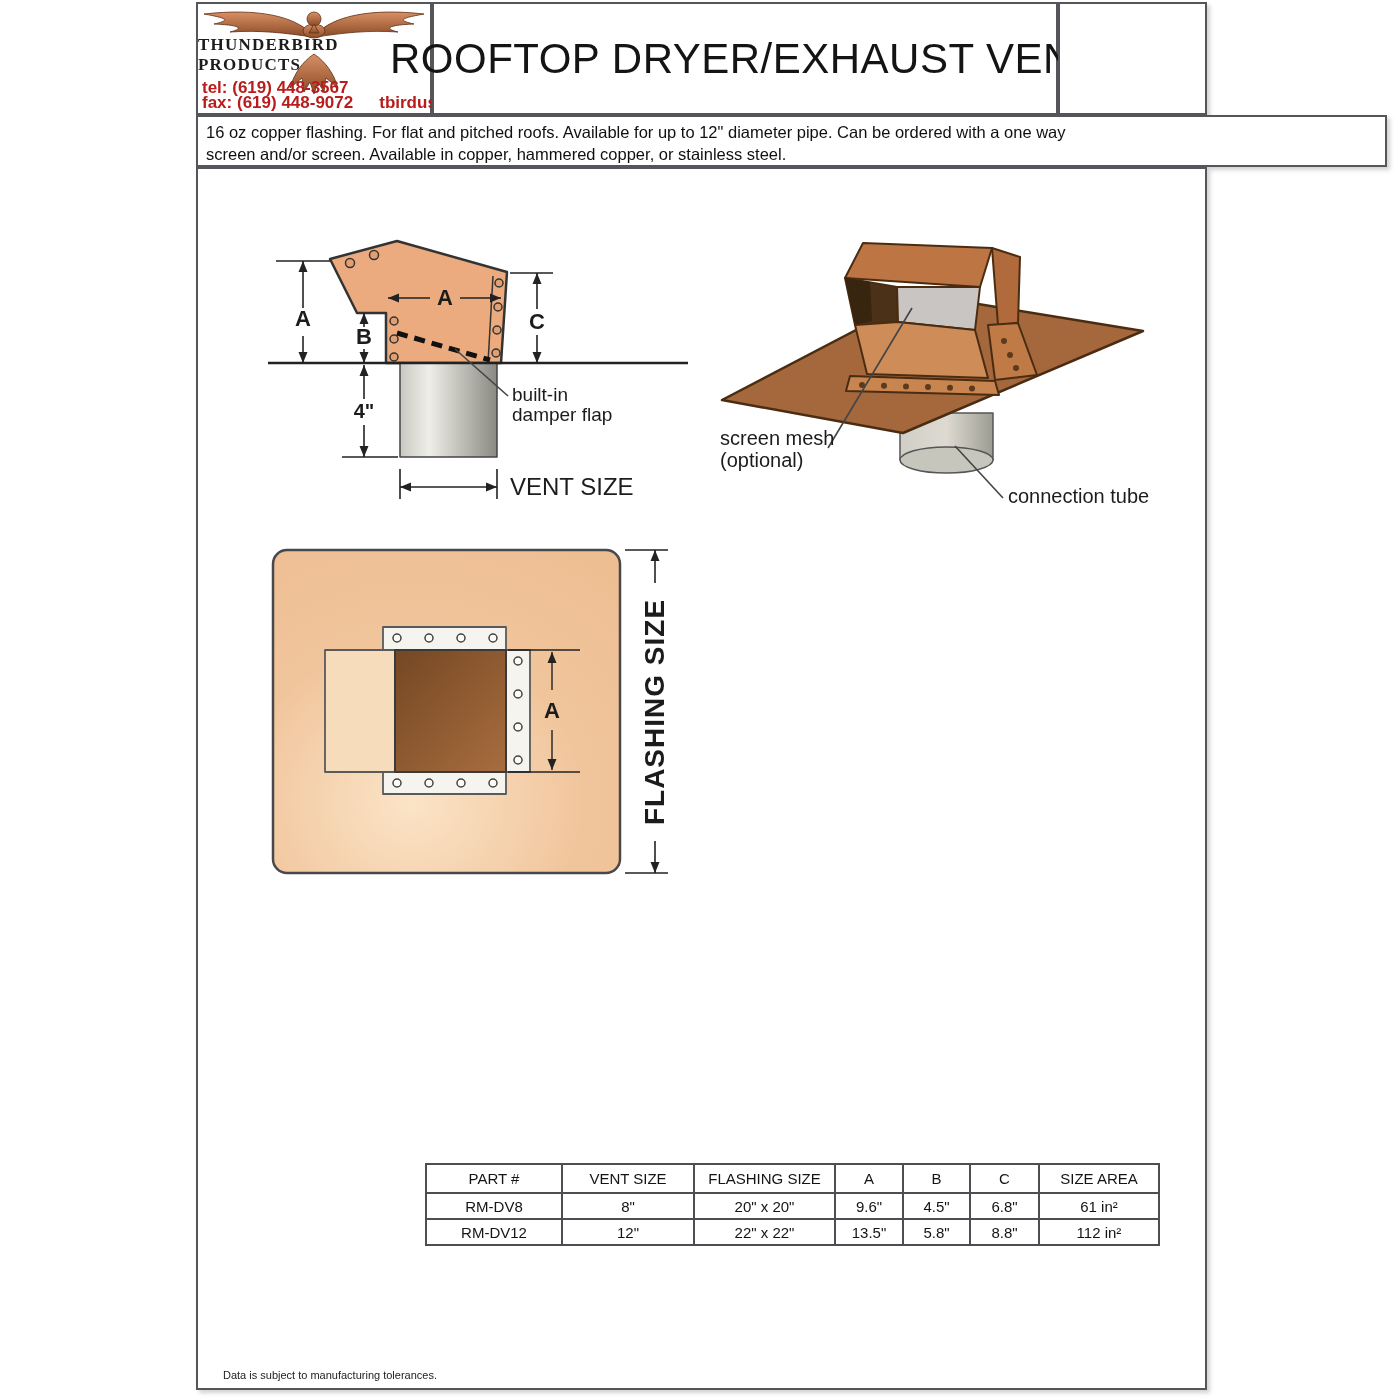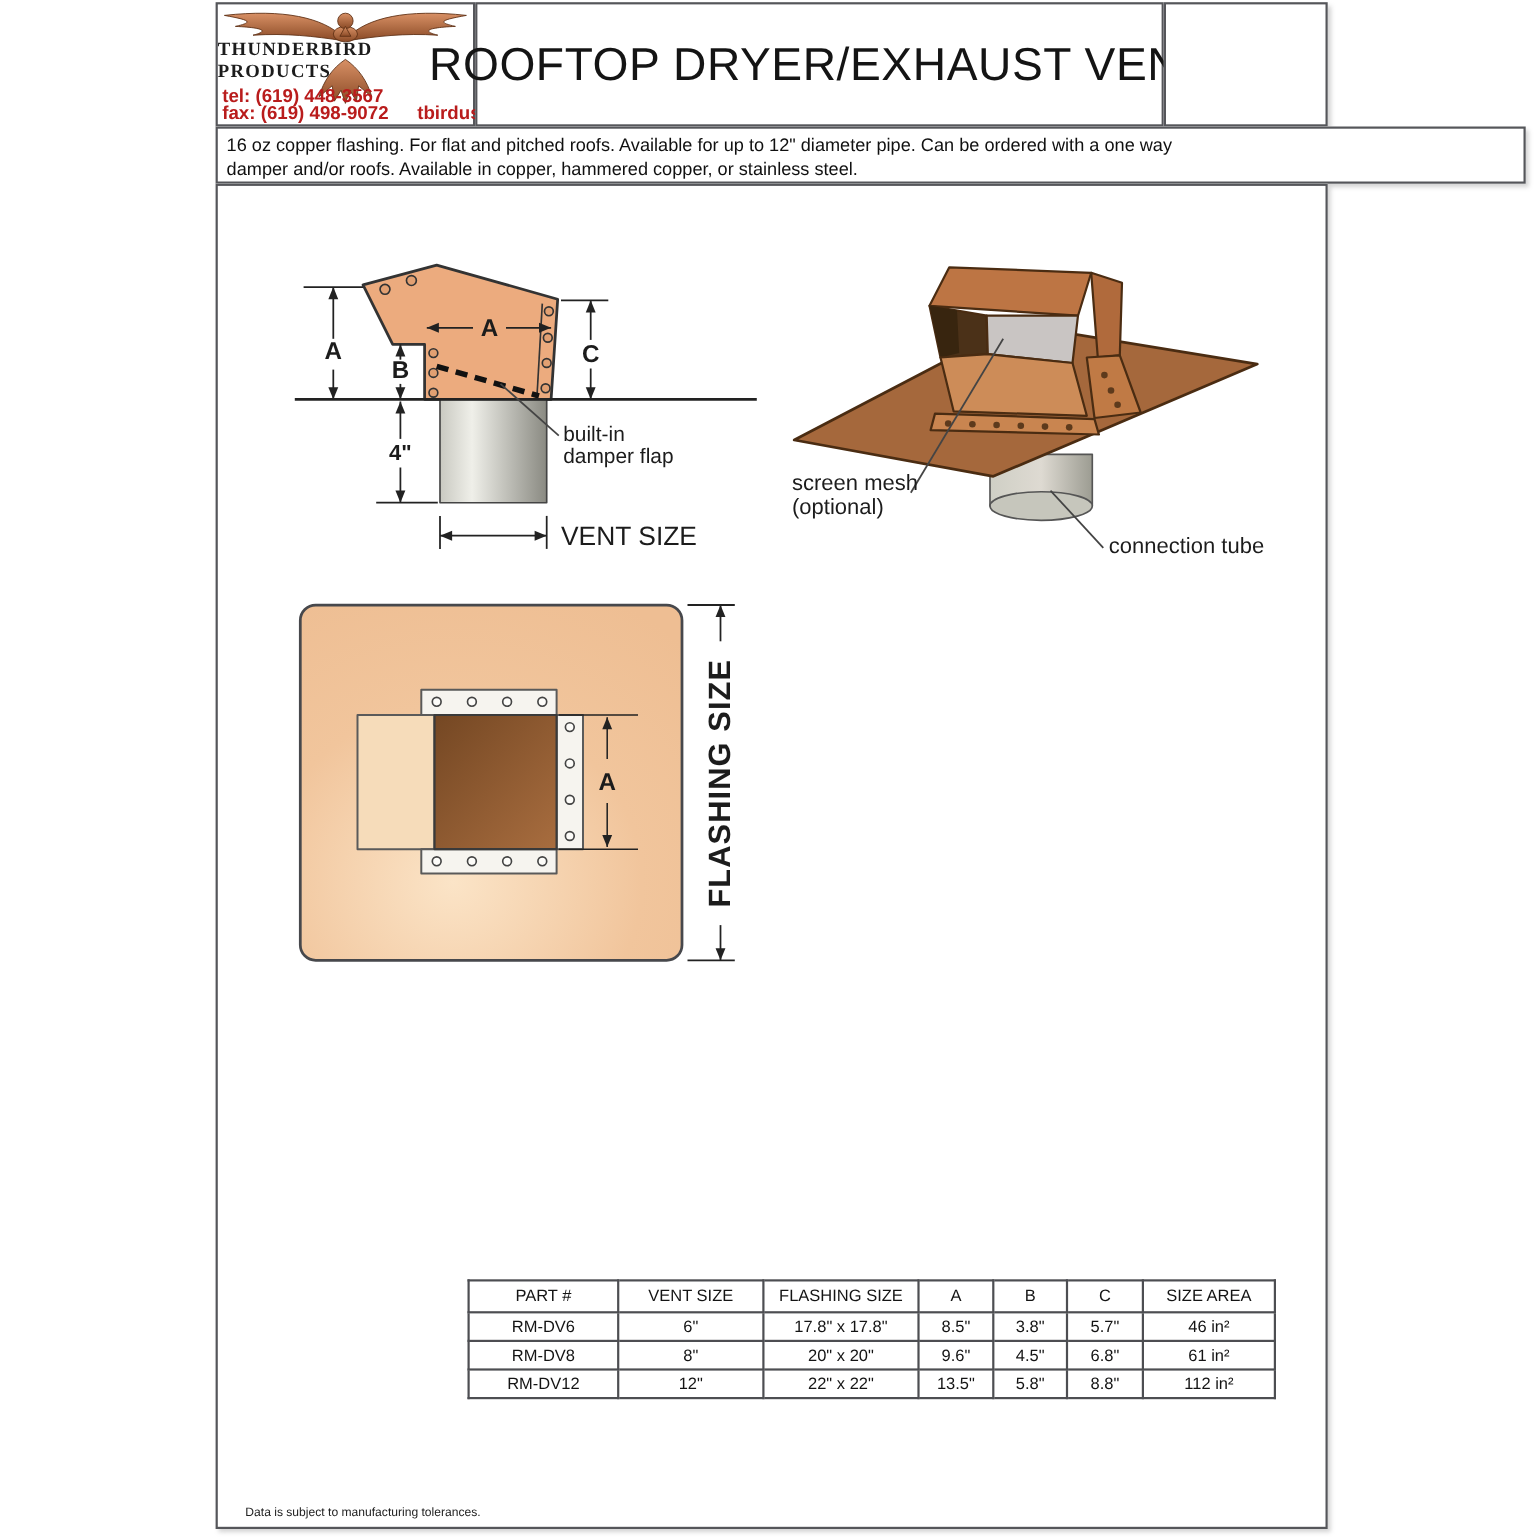--- a/index.html
+++ b/index.html
@@ -50,33 +50,33 @@
       <path d="M118,30 C136,12 172,4 226,10 C204,14 198,16 216,20 C192,21 184,24 200,28 C170,26 144,29 118,33 Z"></path>
       <ellipse cx="116" cy="27" rx="11" ry="7"></ellipse>
       <circle cx="116" cy="15" r="7"></circle>
       <path d="M116,20 L111,29 L121,29 Z"></path>
       <path d="M116,50 C104,58 96,70 92,84 L104,74 L106,88 L112,78 L116,90 L120,78 L126,88 L128,74 L140,84 C136,70 128,58 116,50 Z"></path>
     </g>
   </svg>
   <div class="brand-name">THUNDERBIRD PRODUCTS</div>
   <div class="contact">
     <div><span>tel:</span> <span>(619) 448-3567</span></div>
-    <div><span>fax:</span> <span>(619) 498-9072</span><span class="site">tbirdusa.com</span></div>
+    <div><span>fax:</span> <span>(619) 448-9072</span><span class="site">tbirdusa.com</span></div>
   </div>
 </div>
 
 <div class="box title-box">
   <div class="page-title">ROOFTOP DRYER/EXHAUST VENT</div>
 </div>
 
 <div class="box spacer-box"></div>
 
 <div class="box desc-box">
   <div>16 oz copper flashing. For flat and pitched roofs. Available for up to 12" diameter pipe. Can be ordered with a one way</div>
-  <div>damper and/or roofs. Available in copper, hammered copper, or stainless steel.</div>
+  <div>screen and/or screen. Available in copper, hammered copper, or stainless steel.</div>
 </div>
 
 <div class="box main-box">
 
   <svg width="1007" height="1219" viewBox="0 0 1007 1219">
     <defs>
       <linearGradient id="tubeSide" x1="0" y1="0" x2="1" y2="0">
         <stop offset="0" stop-color="#c9c9c1"></stop>
           <stop offset="0.3" stop-color="#efefe9"></stop>
           <stop offset="1" stop-color="#8a8a82"></stop>
@@ -274,29 +274,20 @@
         <th>VENT SIZE</th>
         <th>FLASHING SIZE</th>
         <th>A</th>
         <th>B</th>
         <th>C</th>
         <th>SIZE AREA</th>
       </tr>
     </thead>
     <tbody>
       <tr>
-        <td>RM-DV6</td>
-        <td>6"</td>
-        <td>17.8" x 17.8"</td>
-        <td>8.5"</td>
-        <td>3.8"</td>
-        <td>5.7"</td>
-        <td>46 in²</td>
-      </tr>
-      <tr>
         <td>RM-DV8</td>
         <td>8"</td>
         <td>20" x 20"</td>
         <td>9.6"</td>
         <td>4.5"</td>
         <td>6.8"</td>
         <td>61 in²</td>
       </tr>
       <tr>
         <td>RM-DV12</td>

